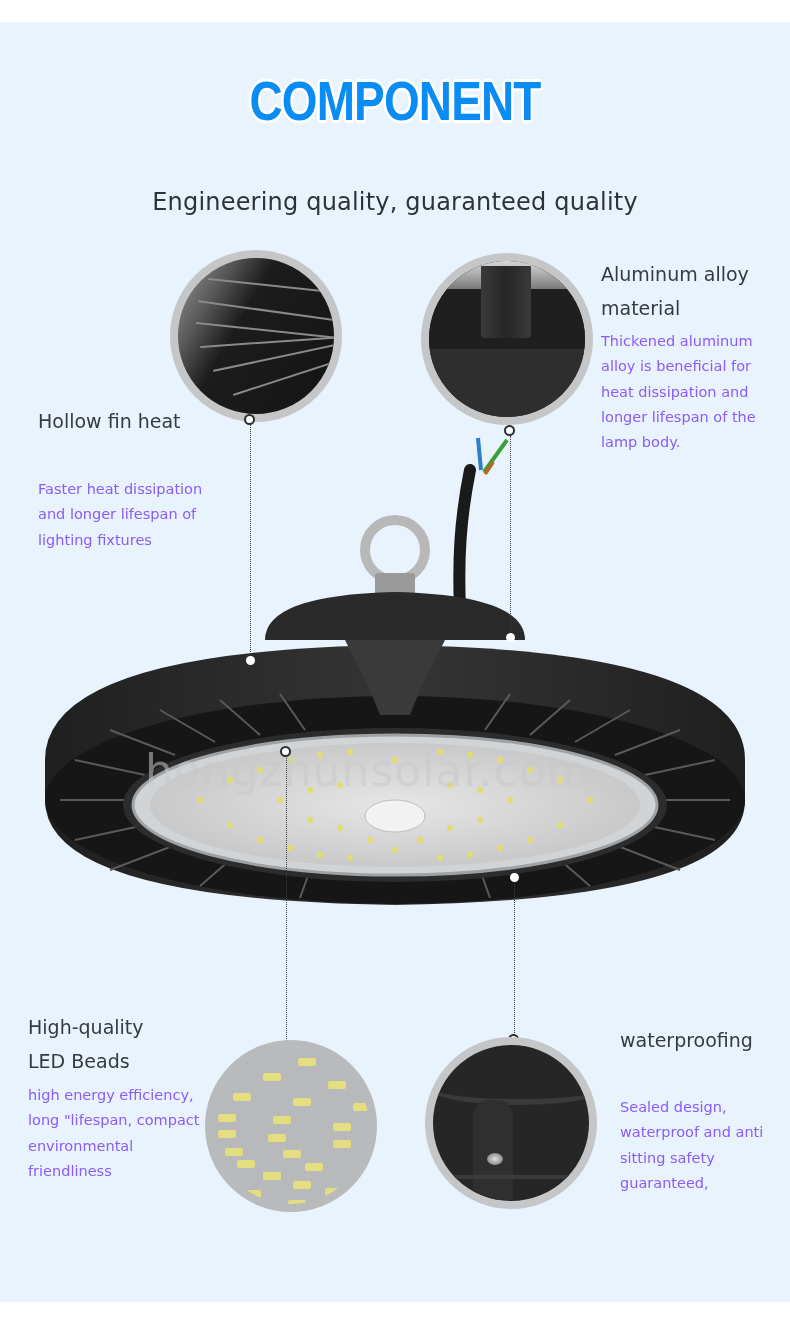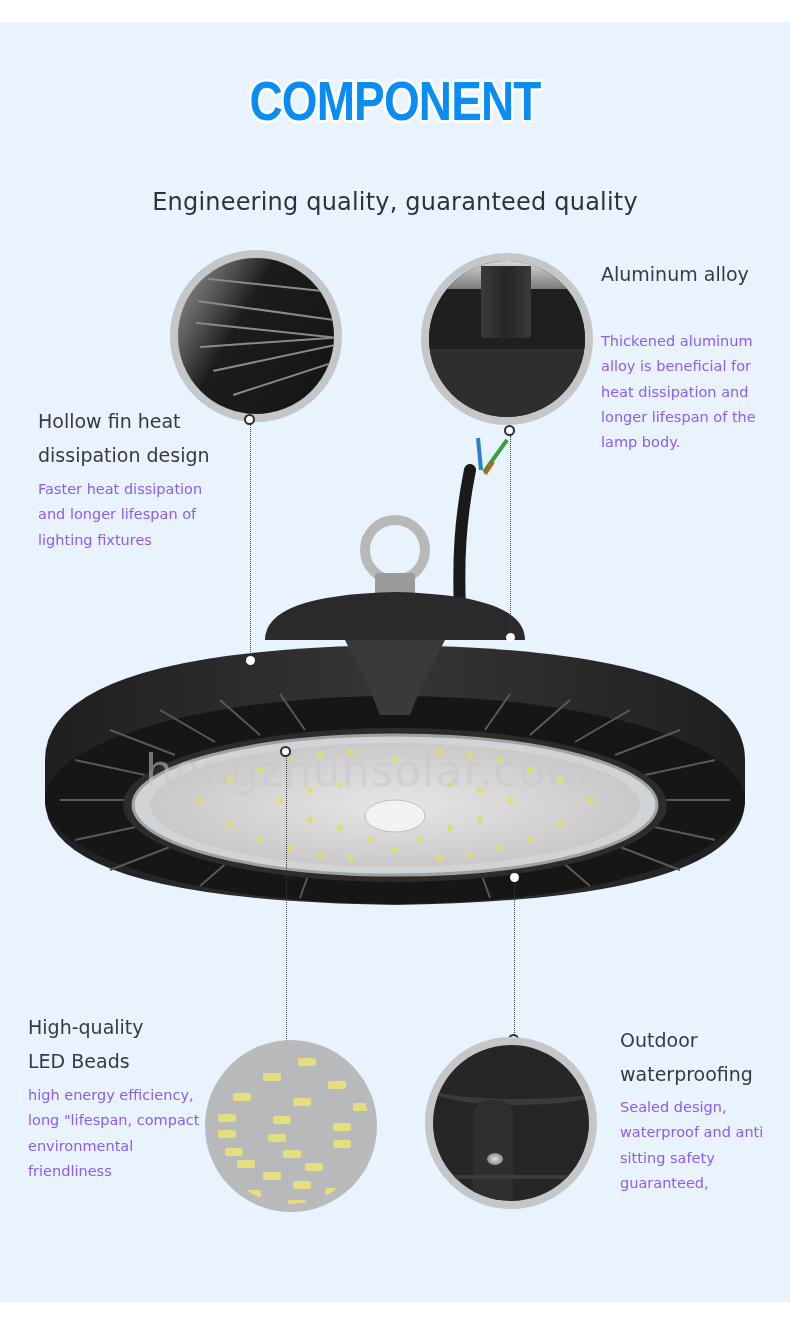--- a/index.html
+++ b/index.html
@@ -50,36 +50,36 @@
 <div class="circle c1">
   <div class="fin" style="left:30px;top:20px;width:140px;transform:rotate(6deg)"></div>
   <div class="fin" style="left:20px;top:42px;width:150px;transform:rotate(8deg)"></div>
   <div class="fin" style="left:18px;top:64px;width:150px;transform:rotate(6deg)"></div>
   <div class="fin" style="left:22px;top:88px;width:150px;transform:rotate(-4deg)"></div>
   <div class="fin" style="left:35px;top:112px;width:140px;transform:rotate(-12deg)"></div>
   <div class="fin" style="left:55px;top:136px;width:120px;transform:rotate(-18deg)"></div>
 </div>
 <div class="feat-title" style="left:38px;top:404px;">
   <div>Hollow fin heat</div>
-  <div>dissipation design</div>
 </div>
 <div class="feat-desc" style="left:38px;top:477px;">
   <div>Faster heat dissipation</div>
   <div>and longer lifespan of</div>
   <div>lighting fixtures</div>
 </div>
 
 <div class="circle c2">
   <div style="position:absolute;left:0;top:0;width:100%;height:28px;background:linear-gradient(#d8d8d8,#7a7a7a);"></div>
   <div style="position:absolute;left:0;top:28px;width:100%;height:60px;background:#1f1f1f;"></div>
   <div style="position:absolute;left:52px;top:5px;width:50px;height:72px;background:linear-gradient(90deg,#3a3a3a,#262626,#3a3a3a);border-radius:0 0 4px 4px;"></div>
   <div style="position:absolute;left:0;top:88px;width:100%;height:84px;background:#2e2e2e;"></div>
 </div>
 <div class="feat-title" style="left:601px;top:257px;">
   <div>Aluminum alloy</div>
+  <div>material</div>
 </div>
 <div class="feat-desc" style="left:601px;top:329px;">
   <div>Thickened aluminum</div>
   <div>alloy is beneficial for</div>
   <div>heat dissipation and</div>
   <div>longer lifespan of the</div>
   <div>lamp body.</div>
 </div>
 
 <svg class="lamp" viewBox="0 0 790 1343">
@@ -229,21 +229,20 @@
     <div class="bead" style="left:75px;top:152px"></div>
 </div>
 
 <div class="circle c4">
   <div style="position:absolute;left:-10px;top:20px;width:190px;height:40px;border-bottom:6px solid #3a3a3a;border-radius:0 0 50% 50%;"></div>
   <div style="position:absolute;left:40px;top:55px;width:40px;height:100px;background:#2f2f2f;border-radius:16px 16px 0 0;"></div>
   <div style="position:absolute;left:0;top:130px;width:100%;height:4px;background:#3b3b3b;"></div>
   <div style="position:absolute;left:54px;top:108px;width:16px;height:12px;background:radial-gradient(#e0e0e0,#6a6a6a);border-radius:50%;"></div>
 </div>
 <div class="feat-title" style="left:620px;top:1023px;">
-  <div>Outdoor</div>
   <div>waterproofing</div>
 </div>
 <div class="feat-desc" style="left:620px;top:1095px;">
   <div>Sealed design,</div>
   <div>waterproof and anti</div>
   <div>sitting safety</div>
   <div>guaranteed,</div>
 </div>
 
 </body></html>

